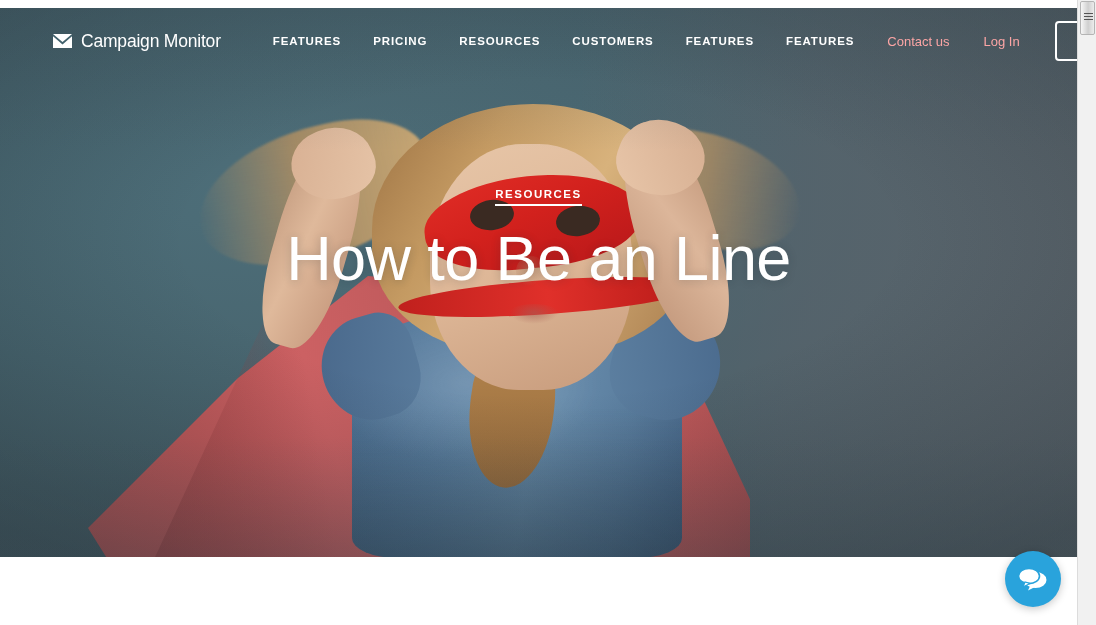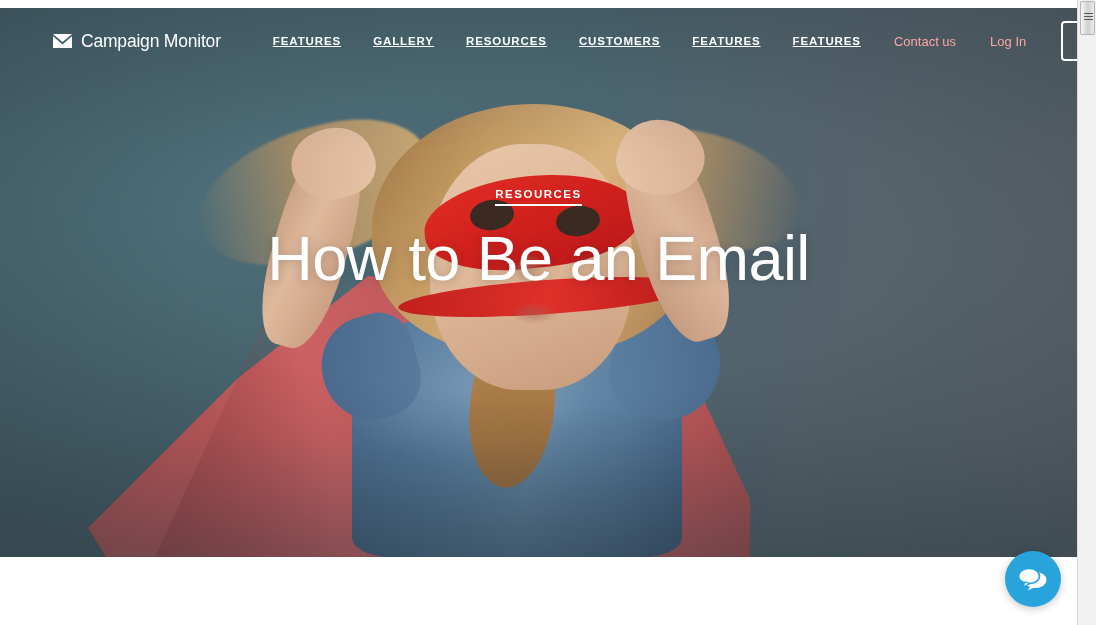--- a/index.html
+++ b/index.html
@@ -234,21 +234,21 @@
     color:#fff; font-size:17.5px; letter-spacing:-.2px;
     white-space:nowrap;
   }
   .nav-links {
     display:flex; align-items:center; gap:0;
     margin-left:36px;
   }
   .nav-link {
     color:#fff; font-size:11.5px; font-weight:bold;
     letter-spacing:.9px; padding:0 16px;
-    white-space:nowrap; cursor:pointer;text-decoration:underline;
+    white-space:nowrap; cursor:pointer;
   }
   .nav-right {
     margin-left:auto; margin-right:36px;
     display:flex; align-items:center; gap:0;
   }
   .nav-sec {
     color:#fca5a5; font-size:13px; padding:0 17px;
     white-space:nowrap; cursor:pointer;
   }
   .signup-btn {
@@ -371,40 +371,40 @@
         <div class="brand">
           <svg class="brand-mark" viewBox="0 0 19 14">
             <path d="M0 0 L19 0 L19 14 L0 14 Z" fill="#ffffff"></path>
             <path d="M0 0 L9.5 8 L19 0 L19 2.2 L9.5 10.4 L0 2.2 Z" fill="#41616c"></path>
           </svg>
           <span class="brand-text">Campaign Monitor</span>
         </div>
 
         <div class="nav-links">
           <span class="nav-link">FEATURES</span>
-          <span class="nav-link">GALLERY</span>
+          <span class="nav-link">PRICING</span>
           <span class="nav-link">RESOURCES</span>
           <span class="nav-link">CUSTOMERS</span>
           <span class="nav-link">FEATURES</span>
           <span class="nav-link">FEATURES</span>
         </div>
 
         <div class="nav-right">
           <span class="nav-sec">Contact us</span>
           <span class="nav-sec">Log In</span>
           <button class="signup-btn">SIGN UP</button>
         </div>
       </div>
 
       <div class="hero-copy">
         <div>
           <span class="eyebrow">RESOURCES</span>
         </div>
         <h1 class="hero-title">
-          <span>How to Be an Email</span>
+          <span>How to Be an Line</span>
         </h1>
       </div>
     </div>
 
     <div class="content-below"></div>
 
   </div>
 
   <div class="chat-btn">
     <svg width="30" height="24" viewBox="0 0 30 24">

